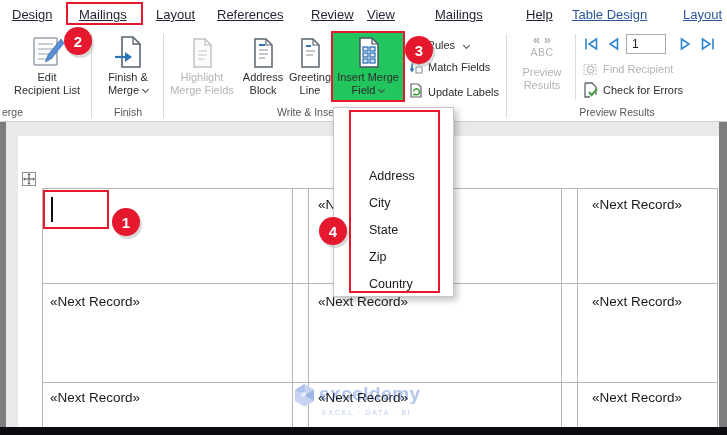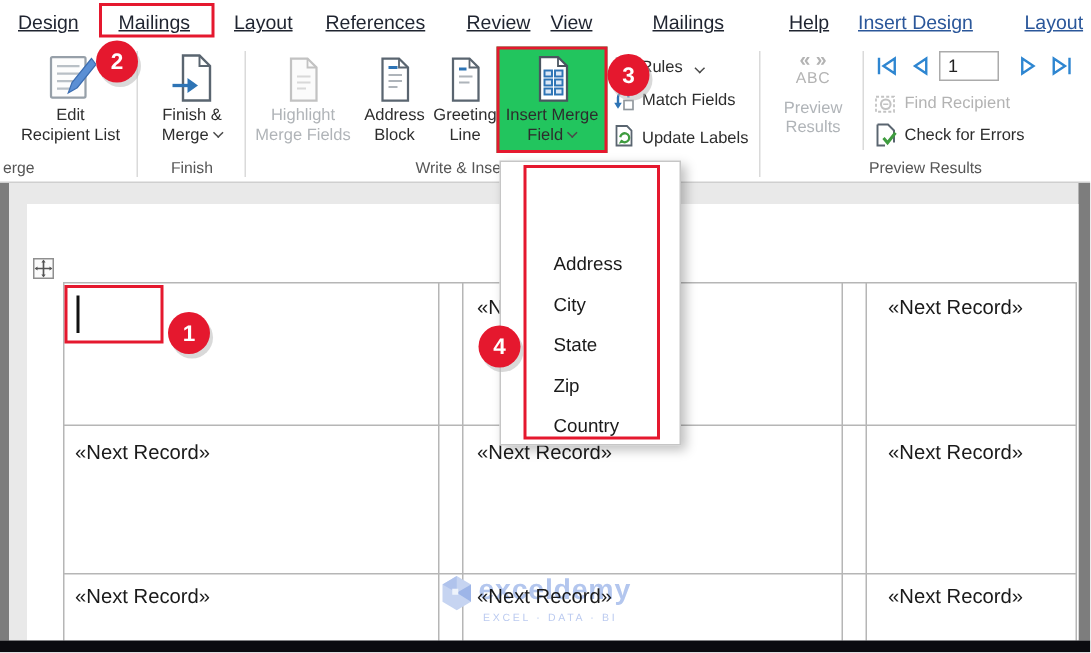--- a/index.html
+++ b/index.html
@@ -62,21 +62,21 @@
 
   <div>
     <span class="mitem" style="left:12px">Design</span>
     <span class="mitem" style="left:79px">Mailings</span>
     <span class="mitem" style="left:156px">Layout</span>
     <span class="mitem" style="left:217px">References</span>
     <span class="mitem" style="left:311px">Review</span>
     <span class="mitem" style="left:367px">View</span>
     <span class="mitem" style="left:435px">Mailings</span>
     <span class="mitem" style="left:526px">Help</span>
-    <span class="mitem blue" style="left:572px">Insert Design</span>
+    <span class="mitem blue" style="left:572px">Table Design</span>
     <span class="mitem blue" style="left:683px">Layout</span>
     <div class="redbox" style="left:66px; top:2px; width:77px; height:23px;"></div>
   </div>
 
   <div>
 
     <div class="rbtn" style="left:6px; top:33px; width:82px;">
       <div class="ric">
         <svg width="33" height="32" viewBox="0 0 33 32">
           <rect x="3" y="2" width="23" height="27" rx="1" fill="#fdfdfd" stroke="#97a0a9" stroke-width="1.5"></rect>

